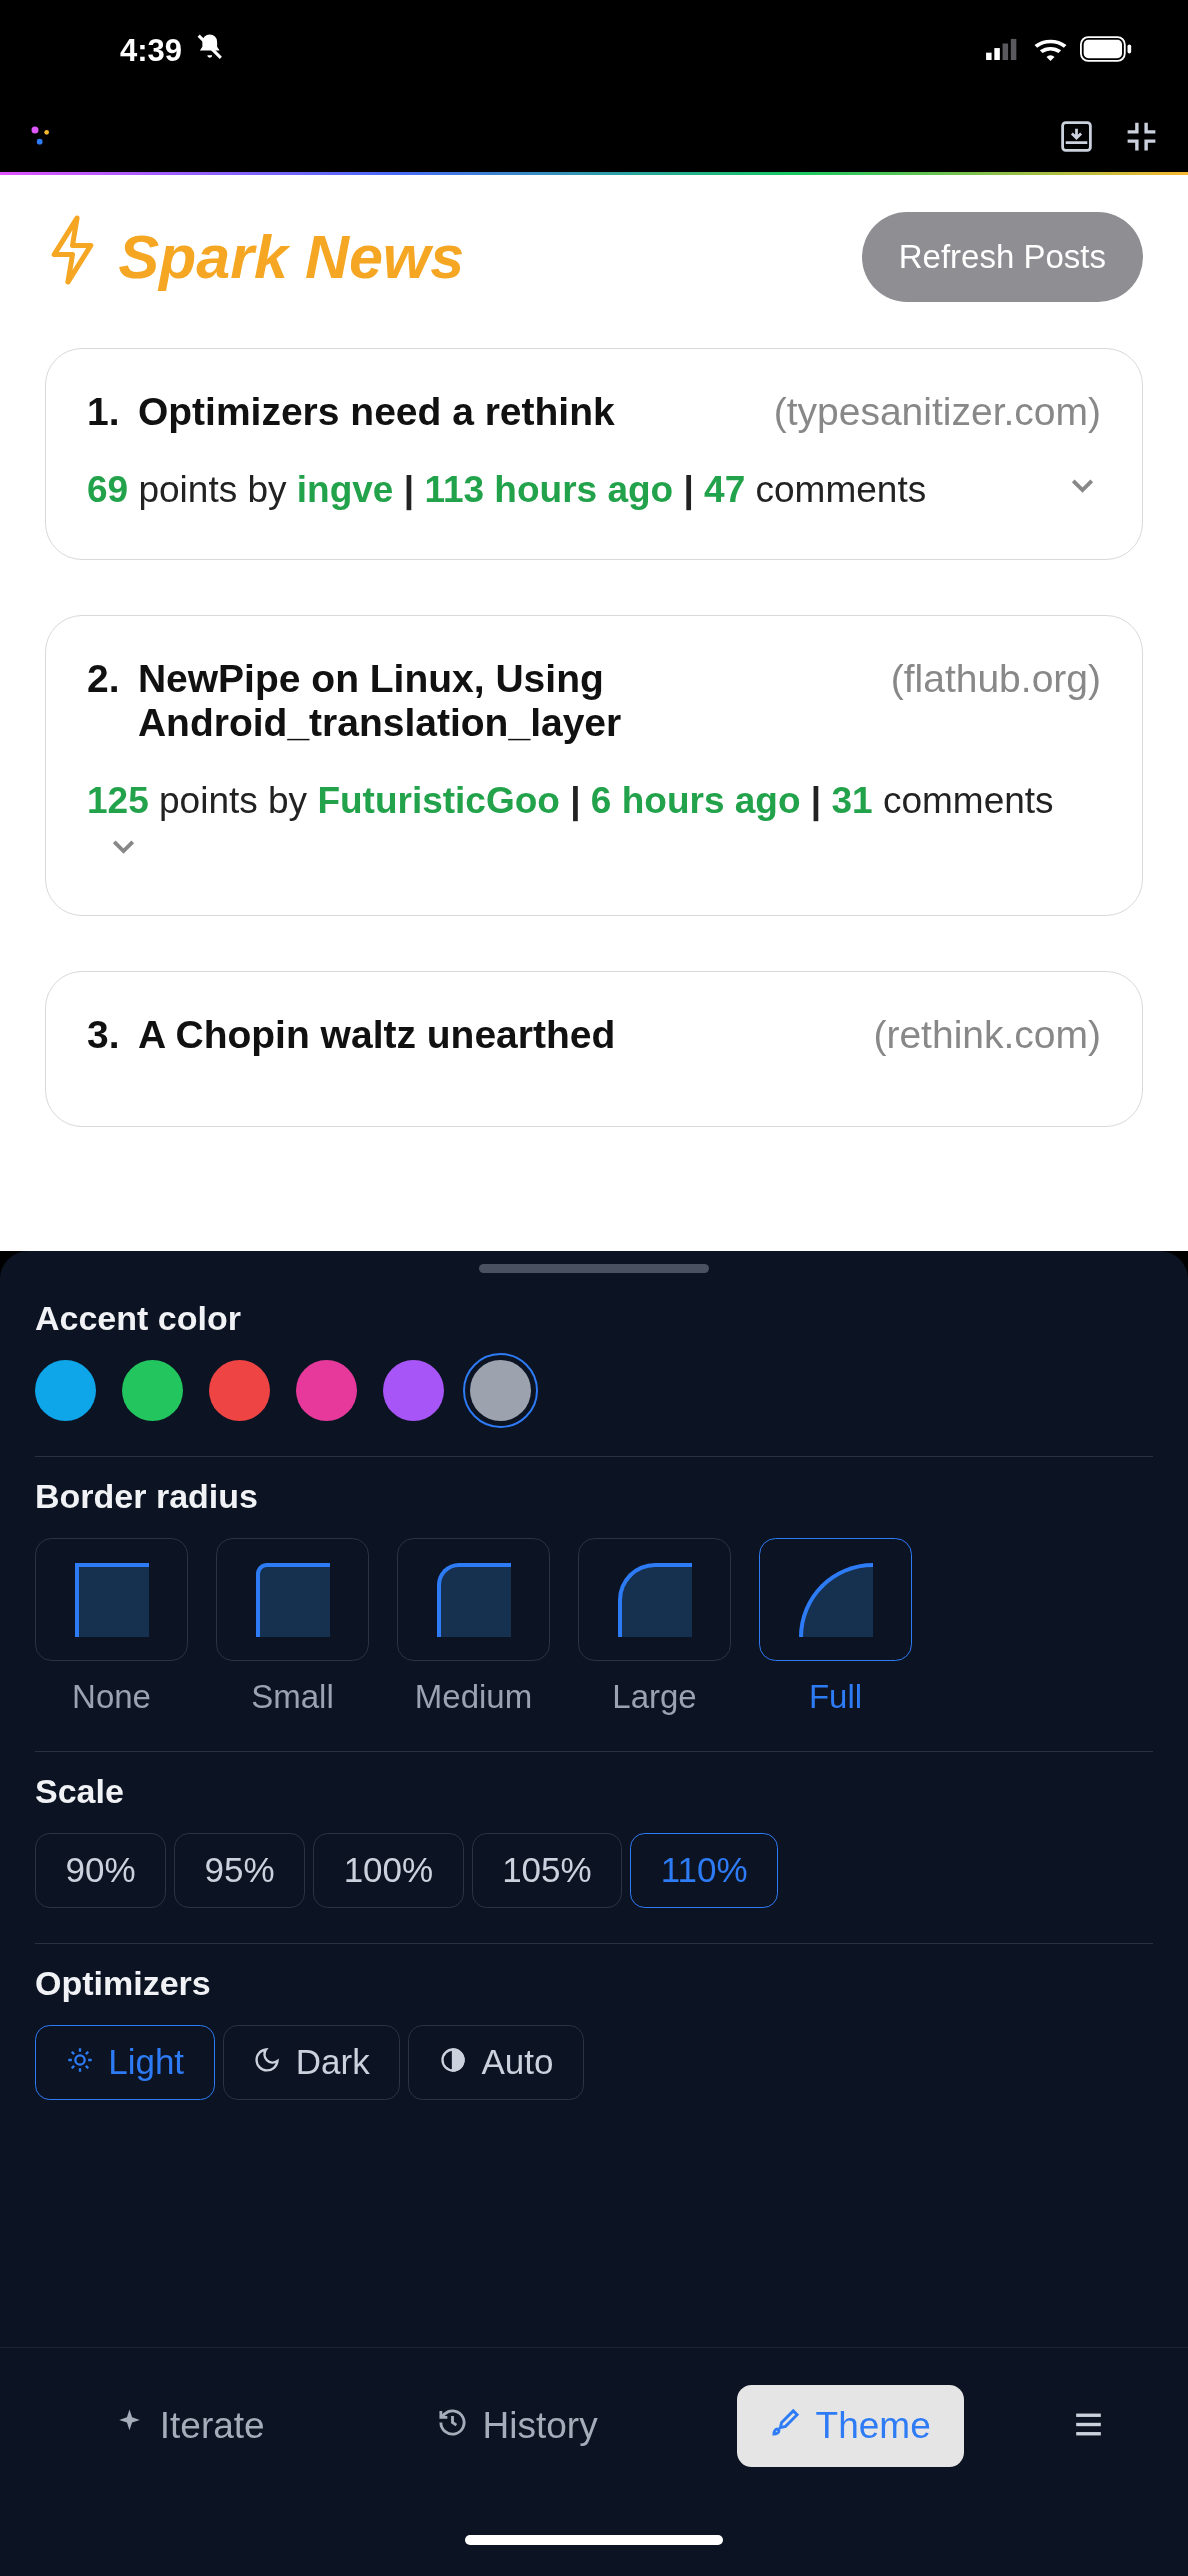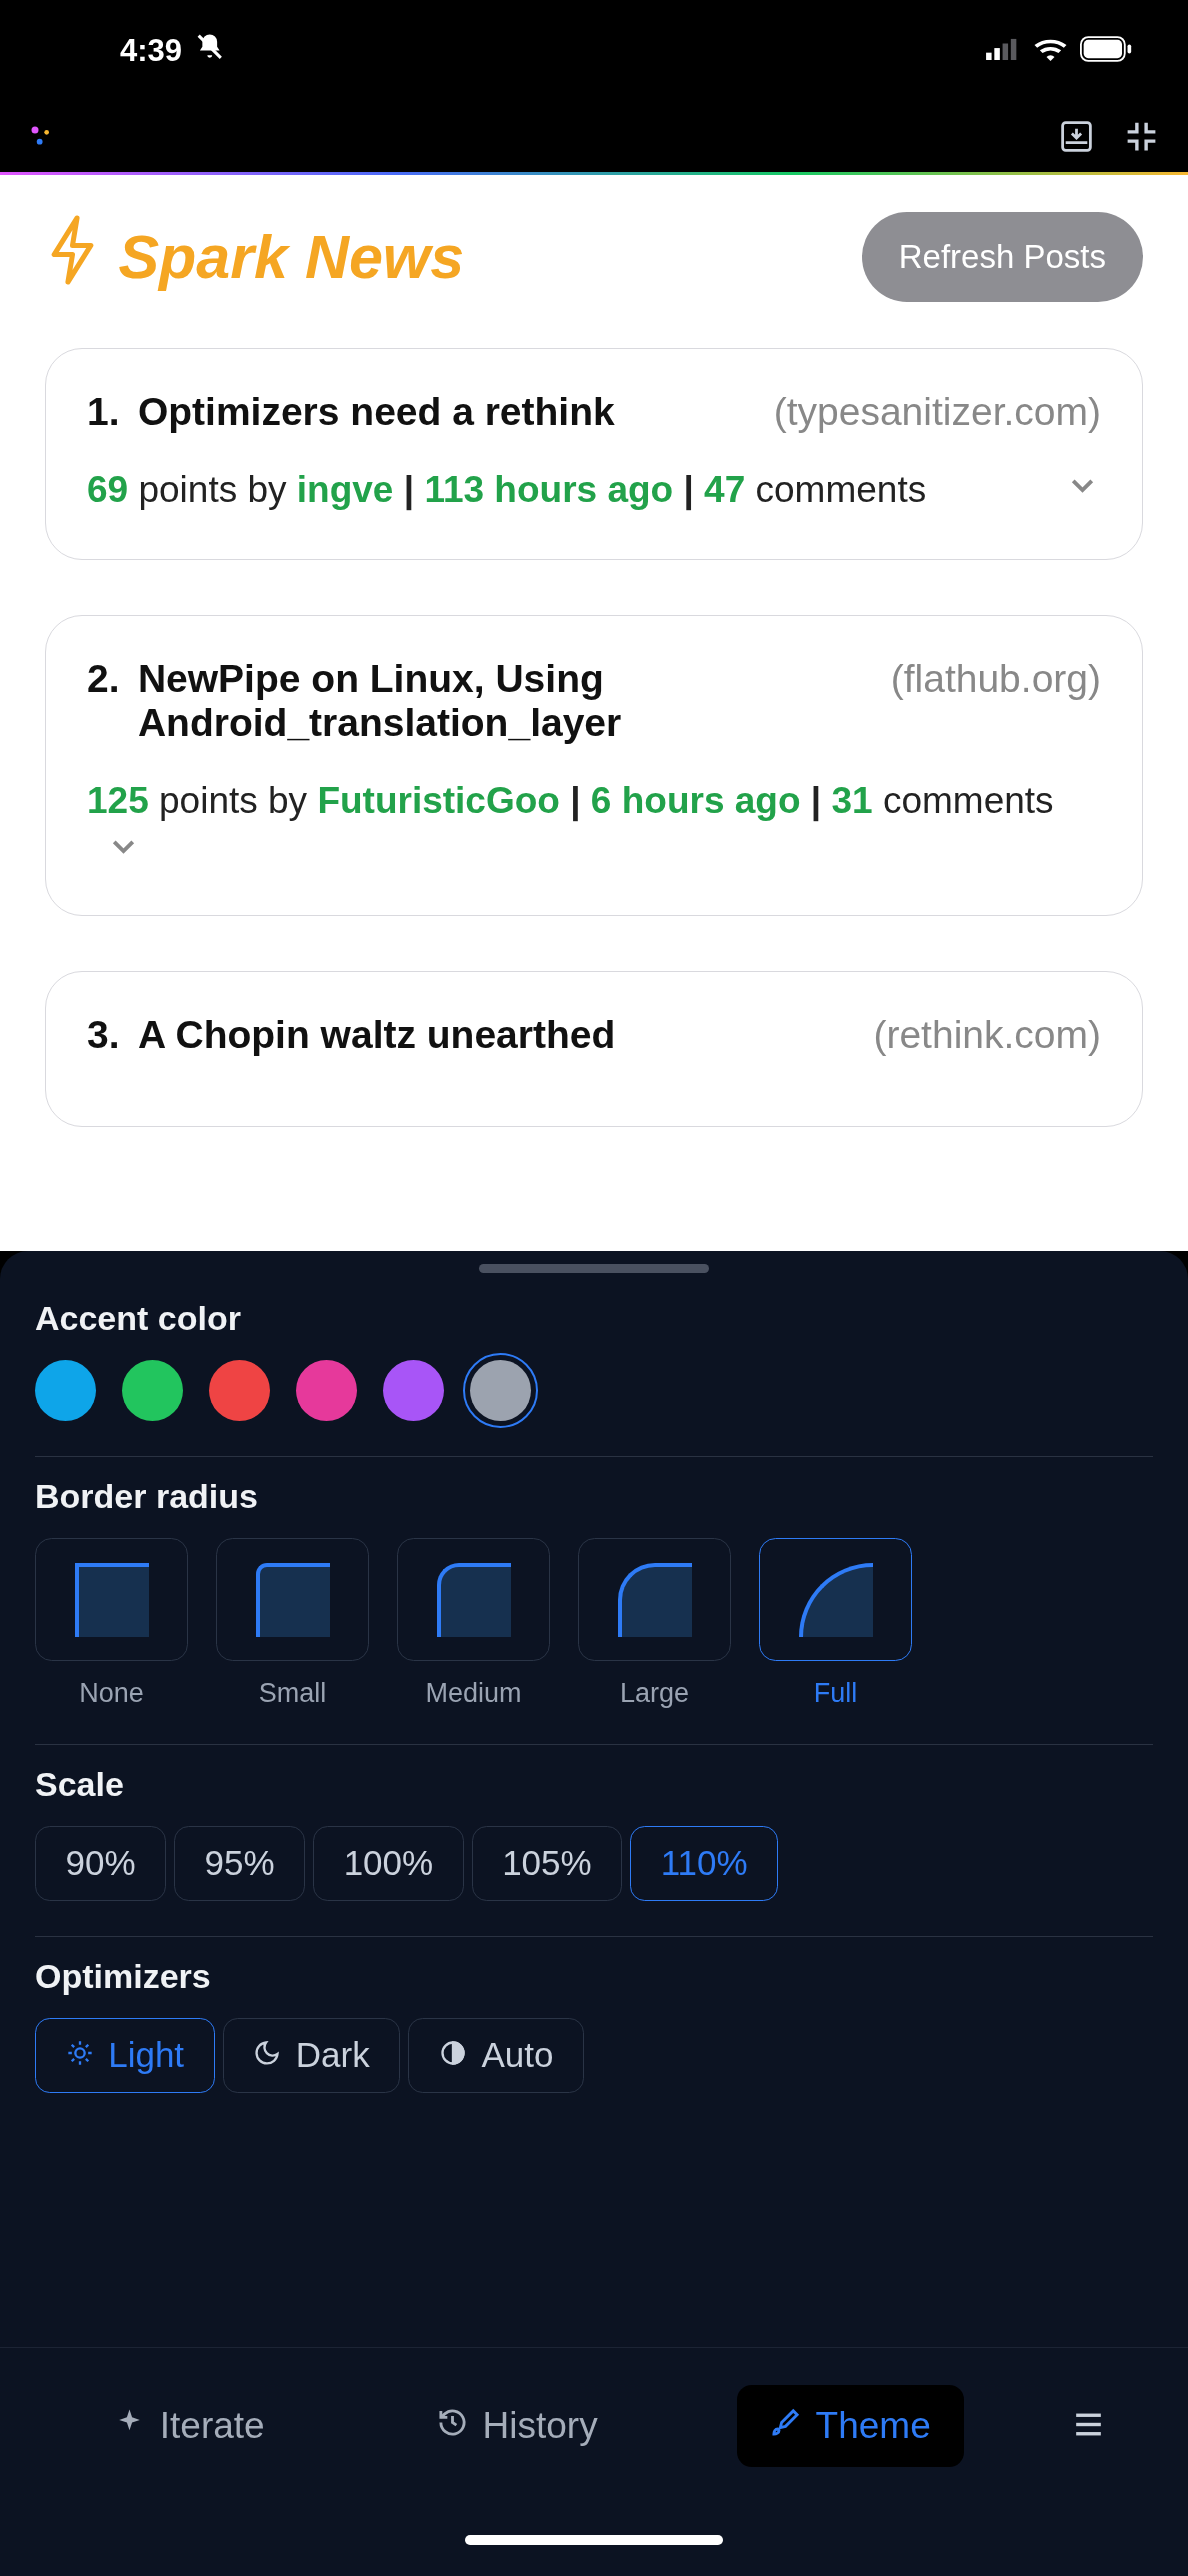--- a/index.html
+++ b/index.html
@@ -42,31 +42,31 @@
   
   .color-row { display: flex; gap: 26px; }
   .color-swatch { width: 61px; height: 61px; border-radius: 920px; }
   .color-swatch.selected { outline: 2.8px solid #2e7bf6; outline-offset: 5.5px; }
   
   .radius-row { display: flex; gap: 28px; }
   .radius-item { display: flex; flex-direction: column; align-items: center; gap: 16.6px; }
   .radius-box { width: 153px; height: 123px; border: 1.8px solid #2a3446; border-radius: 16.6px; display: flex; align-items: center; justify-content: center; }
   .radius-box.selected { border-color: #2e7bf6; }
   .radius-preview { width: 74px; height: 74px; background: #16304f; border-top: 4.6px solid #2e7bf6; border-left: 4.6px solid #2e7bf6; }
-  .radius-label { font-size: 27px; color: #9aa3b2; }
+  .radius-label { font-size: 33px; color: #9aa3b2; }
   .radius-label.selected { color: #2e7bf6; }
   
   .pill-row { display: flex; gap: 8px; flex-wrap: wrap; }
   .pill { border: 1.8px solid #2a3446; border-radius: 14.7px; padding: 16.6px 29.5px; font-size: 35px; color: #cbd2dd; display: flex; align-items: center; gap: 14.7px; background: transparent; }
   .pill.selected { border-color: #2e7bf6; color: #2e7bf6; }
   
   
   .tabbar { height: 157px; background: #0c1322; display: flex; align-items: center; justify-content: space-around; padding: 0 28px; border-top: 0.9px solid #1c2434; }
   .tab-btn { display: flex; align-items: center; gap: 14.7px; font-size: 37px; color: #a5adba; padding: 20px 33px; border-radius: 14.7px; }
-  .tab-btn.active { background: #000000; color: #2e7bf6; }
+  .tab-btn.active { background: #e5e5e5; color: #2e7bf6; }
   .hamburger { color: #cbd2dd; }
   
   .home-indicator { height: 72px; background: #0c1322; display: flex; align-items: center; justify-content: center; }
   .home-bar { width: 258px; height: 9.2px; background: #fff; border-radius: 920px; }
 </style>
 </head>
 <body>
 
 <div class="status-bar">
   <div class="status-time">

